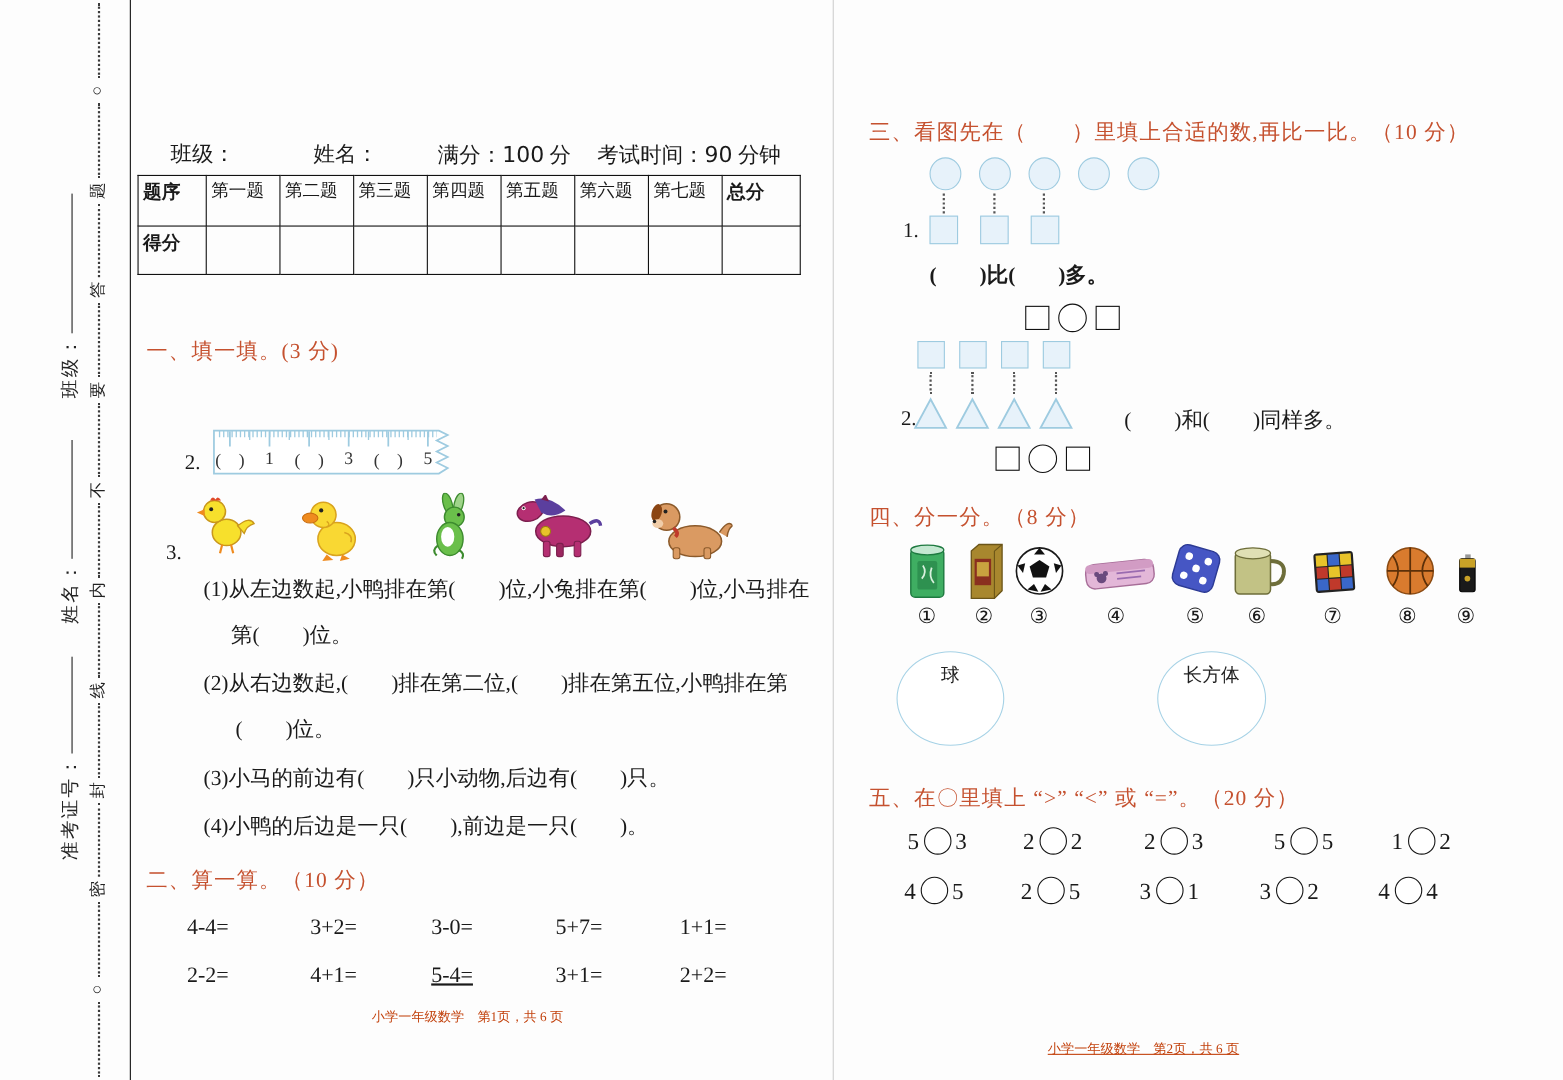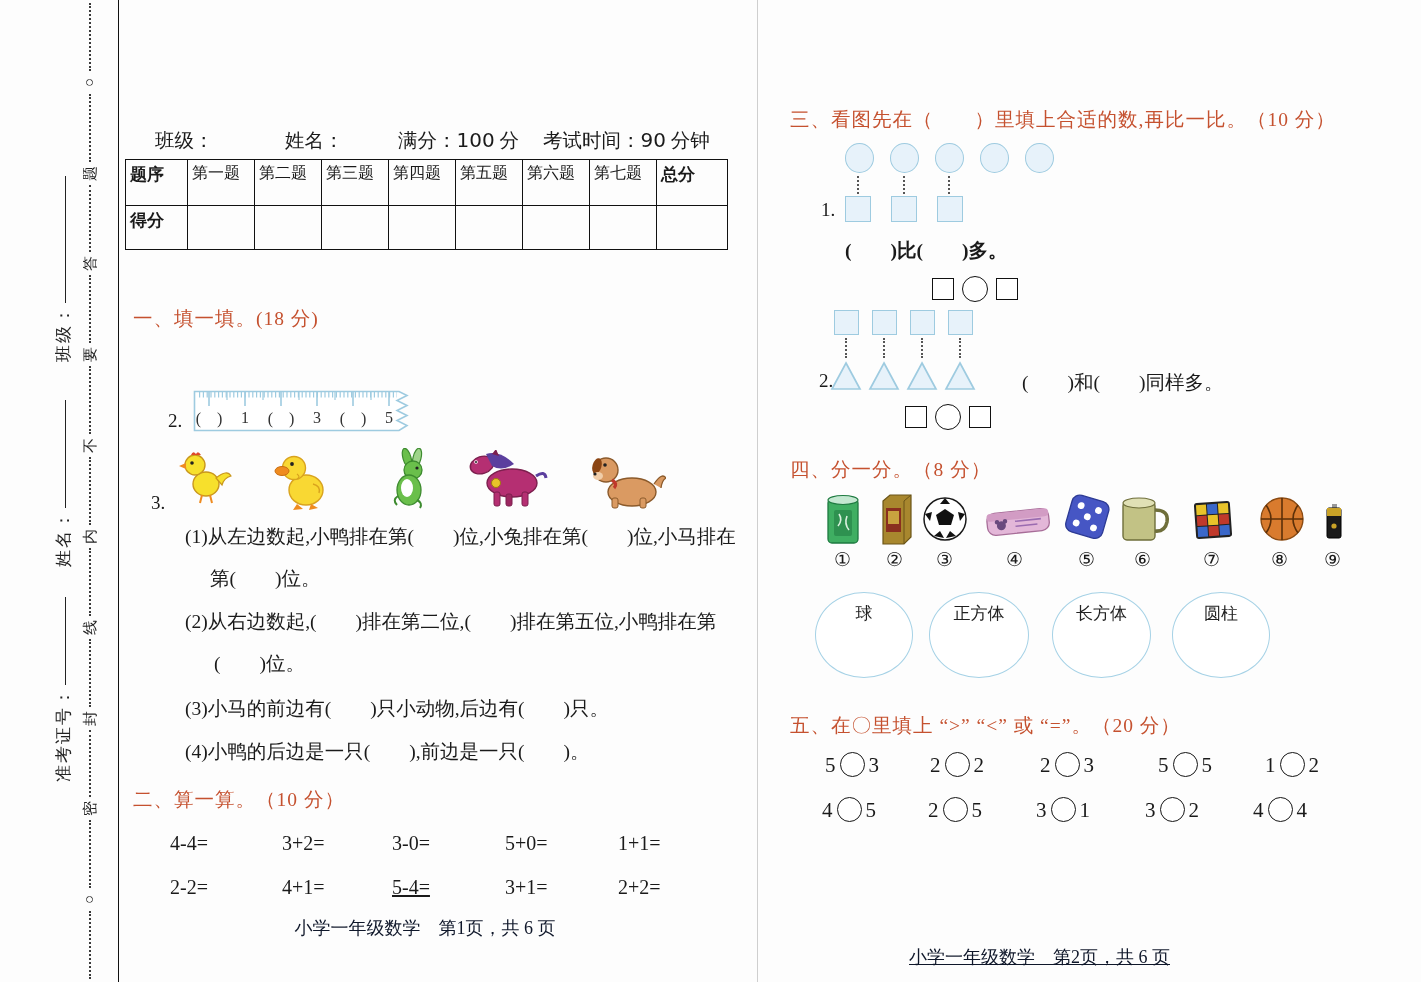--- a/index.html
+++ b/index.html
@@ -24,21 +24,21 @@
   .seal .ch{
     flex:0 0 auto;font-size:15px;color:#222;line-height:17px;
     transform:rotate(-90deg);
   }
   .vline{position:absolute;left:118px;top:0;height:982px;width:0;border-left:1.5px solid #111;}
   .pagesep{position:absolute;left:757px;top:0;height:982px;width:0;border-left:1px solid #cfcfcf;}
   
   .t19{font-size:19.5px;line-height:25px;white-space:nowrap;}
   .t20{font-size:20px;white-space:nowrap;}
   .heading{font-size:19.5px;color:#c5512f;white-space:nowrap;letter-spacing:1px;}
-  .footer{font-size:18px;color:#0f172a;text-align:center;}
+  .footer{font-size:12px;color:#c2410c;text-align:center;}
   .num-big{font-family:"DejaVu Sans",sans-serif;font-size:20px;}
   
   table.score{border-collapse:collapse;table-layout:fixed;}
   table.score td{border:1.6px solid #111;vertical-align:top;padding:3px 4px;font-size:16px;}
   table.score td.b{font-weight:bold;font-size:17px;}
   
   .ruler{position:absolute;}
   .ruler .marks{position:absolute;top:19px;left:0;width:212px;}
   .ruler .mk{position:absolute;width:36px;text-align:center;font-size:16px;color:#333;white-space:nowrap;}
   
@@ -139,21 +139,21 @@
       <td></td>
           <td></td>
       <td></td>
           <td></td>
       <td></td>
           <td></td>
     </tr>
   </tbody>
     </table>
 
-  <div class="abs heading" style="left:15px;top:305px;">一、填一填。(18 分)</div>
+  <div class="abs heading" style="left:15px;top:305px;">一、填一填。(3 分)</div>
 
   <div class="abs qlabel" style="left:50px;top:410px;">2.</div>
   <div class="ruler" style="left:75px;top:390px;width:232px;height:46px;">
     <svg width="232" height="46">
       <path d="M1.5,1.5 H206 l8,4 -10,5 10,5 -10,5 10,5 -10,5 10,5 -8,5 H1.5 Z" fill="#ffffff" stroke="#9ecbe0" stroke-width="1.6"></path>
       <line x1="6" y1="4.5" x2="204" y2="4.5" stroke="#9ecbe0" stroke-width="6" stroke-dasharray="1.2 2.6"></line>
       <line x1="16" y1="2" x2="16" y2="16" stroke="#9ecbe0" stroke-width="1.6"></line>
       <line x1="52" y1="2" x2="52" y2="16" stroke="#9ecbe0" stroke-width="1.6"></line>
       <line x1="88" y1="2" x2="88" y2="16" stroke="#9ecbe0" stroke-width="1.6"></line>
       <line x1="124" y1="2" x2="124" y2="16" stroke="#9ecbe0" stroke-width="1.6"></line>
@@ -235,21 +235,21 @@
   <div class="abs t19" style="left:92px;top:566px;">第(　　)位。</div>
   <div class="abs t19" style="left:67px;top:609px;">(2)从右边数起,(　　)排在第二位,(　　)排在第五位,小鸭排在第</div>
   <div class="abs t19" style="left:96px;top:651px;">(　　)位。</div>
   <div class="abs t19" style="left:67px;top:696px;">(3)小马的前边有(　　)只小动物,后边有(　　)只。</div>
   <div class="abs t19" style="left:67px;top:739px;">(4)小鸭的后边是一只(　　),前边是一只(　　)。</div>
 
   <div class="abs heading" style="left:15px;top:786px;">二、算一算。（10 分）</div>
   <div class="abs t20" style="left:52px;top:832px;">4-4=</div>
   <div class="abs t20" style="left:164px;top:832px;">3+2=</div>
   <div class="abs t20" style="left:274px;top:832px;">3-0=</div>
-  <div class="abs t20" style="left:387px;top:832px;">5+0=</div>
+  <div class="abs t20" style="left:387px;top:832px;">5+7=</div>
   <div class="abs t20" style="left:500px;top:832px;">1+1=</div>
   <div class="abs t20" style="left:52px;top:876px;">2-2=</div>
   <div class="abs t20" style="left:164px;top:876px;">4+1=</div>
   <div class="abs t20" style="left:274px;top:876px;text-decoration:underline;">5-4=</div>
   <div class="abs t20" style="left:387px;top:876px;">3+1=</div>
   <div class="abs t20" style="left:500px;top:876px;">2+2=</div>
 
   <div class="abs footer" style="left:0;top:916px;width:614px;">小学一年级数学　第1页，共 6 页</div>
 </div>
 
@@ -382,23 +382,21 @@
   <div class="abs qlabel" style="left:129px;top:548px;">②</div>
   <div class="abs qlabel" style="left:179px;top:548px;">③</div>
   <div class="abs qlabel" style="left:249px;top:548px;">④</div>
   <div class="abs qlabel" style="left:321px;top:548px;">⑤</div>
   <div class="abs qlabel" style="left:377px;top:548px;">⑥</div>
   <div class="abs qlabel" style="left:446px;top:548px;">⑦</div>
   <div class="abs qlabel" style="left:514px;top:548px;">⑧</div>
   <div class="abs qlabel" style="left:567px;top:548px;">⑨</div>
 
   <div class="grp-ellipse" style="left:58px;top:592px;width:96px;height:84px;"><span>球</span></div>
-  <div class="grp-ellipse" style="left:172px;top:592px;width:98px;height:84px;"><span>正方体</span></div>
   <div class="grp-ellipse" style="left:295px;top:592px;width:97px;height:84px;"><span>长方体</span></div>
-  <div class="grp-ellipse" style="left:415px;top:592px;width:96px;height:84px;"><span>圆柱</span></div>
 
   <div class="abs heading" style="left:33px;top:712px;">五、在〇里填上 “&gt;” “&lt;” 或 “=”。（20 分）</div>
 
   <div class="cmp" style="left:68px;top:752px;"><span>5</span><span class="ring"></span><span>3</span></div>
   <div class="cmp" style="left:173px;top:752px;"><span>2</span><span class="ring"></span><span>2</span></div>
   <div class="cmp" style="left:283px;top:752px;"><span>2</span><span class="ring"></span><span>3</span></div>
   <div class="cmp" style="left:401px;top:752px;"><span>5</span><span class="ring"></span><span>5</span></div>
   <div class="cmp" style="left:508px;top:752px;"><span>1</span><span class="ring"></span><span>2</span></div>
 
   <div class="cmp" style="left:65px;top:797px;"><span>4</span><span class="ring"></span><span>5</span></div>

